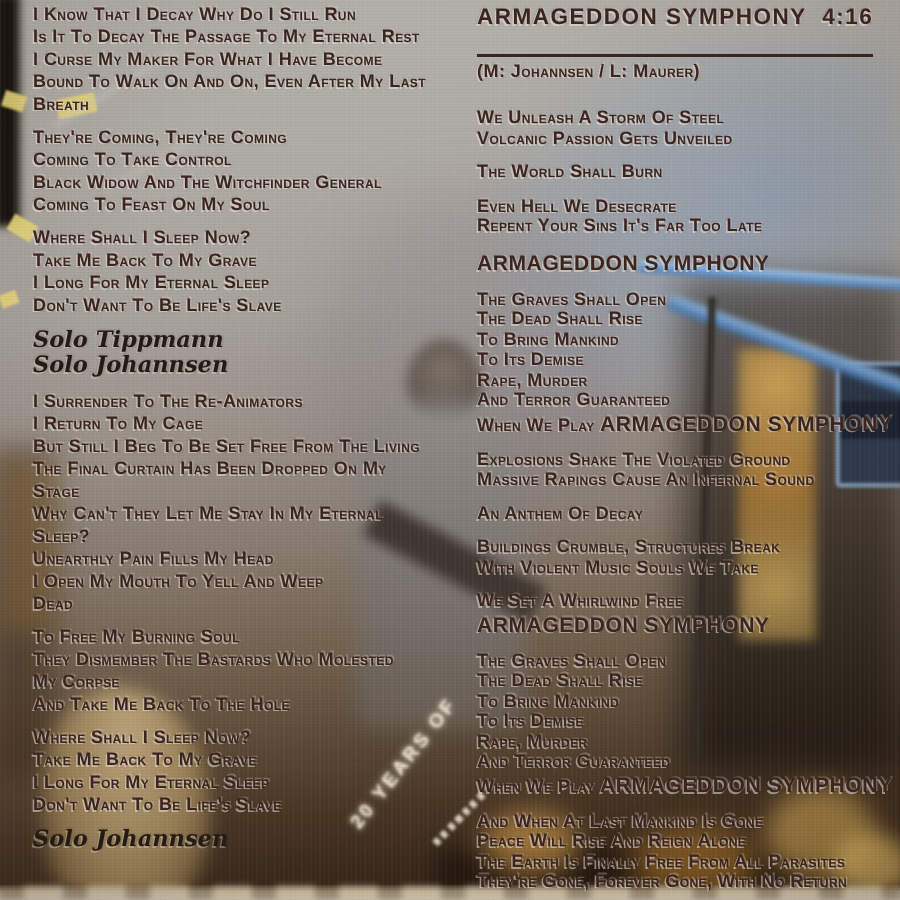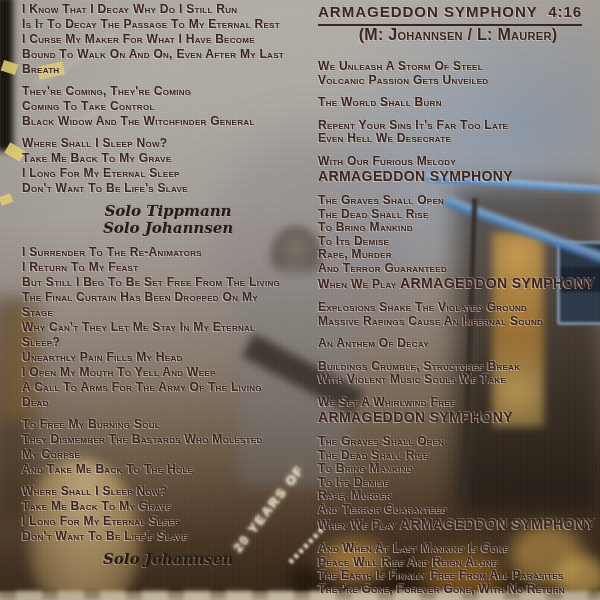--- a/index.html
+++ b/index.html
@@ -79,25 +79,25 @@
   .col-right{left:318px;width:280px;}
   .para{margin:0 0 7px 0;}
   .col-right .para{margin-bottom:9px;}
   .line{font-size:12px;line-height:15px;font-variant:small-caps;letter-spacing:.3px;white-space:nowrap;}
   .col-right .line{line-height:13.5px;}
   .line .sc{font-variant:small-caps;}
   .line.big,.line .big{font-variant:normal;font-size:14px;letter-spacing:.4px;line-height:17px;}
   .para.script{margin:2px 0 8px 0;}
   .para.script .line{font-family:"DejaVu Serif",serif;font-style:italic;font-variant:normal;
       font-size:15px;line-height:17px;letter-spacing:0;color:#241b15;
-      text-shadow:-1px 1px 0 rgba(240,234,220,.35),0 0 2px rgba(40,25,15,.3);text-align:center;}
+      text-shadow:-1px 1px 0 rgba(240,234,220,.35),0 0 2px rgba(40,25,15,.3);}
   .song-title{display:inline-block;font-size:15px;line-height:19px;letter-spacing:1px;
-      border-bottom:2px solid #3a2522;padding-bottom:3px;margin-bottom:2px;white-space:nowrap;}
-  .song-credits{font-size:16px;line-height:14px;font-variant:small-caps;letter-spacing:.3px;
-      margin-bottom:18px;white-space:nowrap;text-align:center;}
+      border-bottom:2px solid #3a2522;padding-bottom:15px;margin-bottom:2px;white-space:nowrap;}
+  .song-credits{font-size:12px;line-height:14px;font-variant:small-caps;letter-spacing:.3px;
+      margin-bottom:18px;white-space:nowrap;}
 </style>
 </head>
 <body>
 
 <div id="page">
 
   <div class="abs bg-base"></div>
   <div class="abs bg-bluesky"></div>
   <div class="abs bg-mauve"></div>
   <div class="abs bg-leftdark-top"></div>
@@ -134,42 +134,42 @@
         <div class="line">I Know That I Decay Why Do I Still Run</div>
         <div class="line">Is It To Decay The Passage To My Eternal Rest</div>
         <div class="line">I Curse My Maker For What I Have Become</div>
         <div class="line">Bound To Walk On And On, Even After My Last</div>
         <div class="line">Breath</div>
       </div>
       <div class="para lyric">
         <div class="line">They're Coming, They're Coming</div>
         <div class="line">Coming To Take Control</div>
         <div class="line">Black Widow And The Witchfinder General</div>
+        <div class="line">Coming To Feast On My Soul</div>
       </div>
       <div class="para lyric">
         <div class="line">Where Shall I Sleep Now?</div>
         <div class="line">Take Me Back To My Grave</div>
         <div class="line">I Long For My Eternal Sleep</div>
         <div class="line">Don't Want To Be Life's Slave</div>
       </div>
       <div class="para script">
         <div class="line">Solo Tippmann</div>
         <div class="line">Solo Johannsen</div>
       </div>
       <div class="para lyric">
         <div class="line">I Surrender To The Re-Animators</div>
-        <div class="line">I Return To My Feast</div>
+        <div class="line">I Return To My Cage</div>
         <div class="line">But Still I Beg To Be Set Free From The Living</div>
         <div class="line">The Final Curtain Has Been Dropped On My</div>
         <div class="line">Stage</div>
         <div class="line">Why Can't They Let Me Stay In My Eternal</div>
         <div class="line">Sleep?</div>
         <div class="line">Unearthly Pain Fills My Head</div>
         <div class="line">I Open My Mouth To Yell And Weep</div>
-        <div class="line">A Call To Arms For The Army Of The Living</div>
         <div class="line">Dead</div>
       </div>
       <div class="para lyric">
         <div class="line">To Free My Burning Soul</div>
         <div class="line">They Dismember The Bastards Who Molested</div>
         <div class="line">My Corpse</div>
         <div class="line">And Take Me Back To The Hole</div>
       </div>
       <div class="para lyric">
         <div class="line">Where Shall I Sleep Now?</div>
@@ -183,24 +183,23 @@
     </div>
   <div class="col col-right">
     <div class="song-title">ARMAGEDDON SYMPHONY&nbsp; 4:16</div>
     <div class="song-credits">(M: Johannsen / L: Maurer)</div>
   <div class="para lyric">
         <div class="line">We Unleash A Storm Of Steel</div>
         <div class="line">Volcanic Passion Gets Unveiled</div>
       </div><div class="para lyric">
         <div class="line">The World Shall Burn</div>
       </div><div class="para lyric">
+        <div class="line">Even Hell We Desecrate</div>
         <div class="line">Repent Your Sins It's Far Too Late</div>
-        <div class="line">Even Hell We Desecrate</div>
-      </div><div class="para lyric">
-        <div class="line">With Our Furious Melody</div>
+      </div><div class="para lyric">
         <div class="line big">ARMAGEDDON SYMPHONY</div>
       </div><div class="para lyric">
         <div class="line">The Graves Shall Open</div>
         <div class="line">The Dead Shall Rise</div>
         <div class="line">To Bring Mankind</div>
         <div class="line">To Its Demise</div>
         <div class="line">Rape, Murder</div>
         <div class="line">And Terror Guaranteed</div>
         <div class="line"><span class="sc">When We Play </span><span class="big">ARMAGEDDON SYMPHONY</span></div>
       </div><div class="para lyric">

